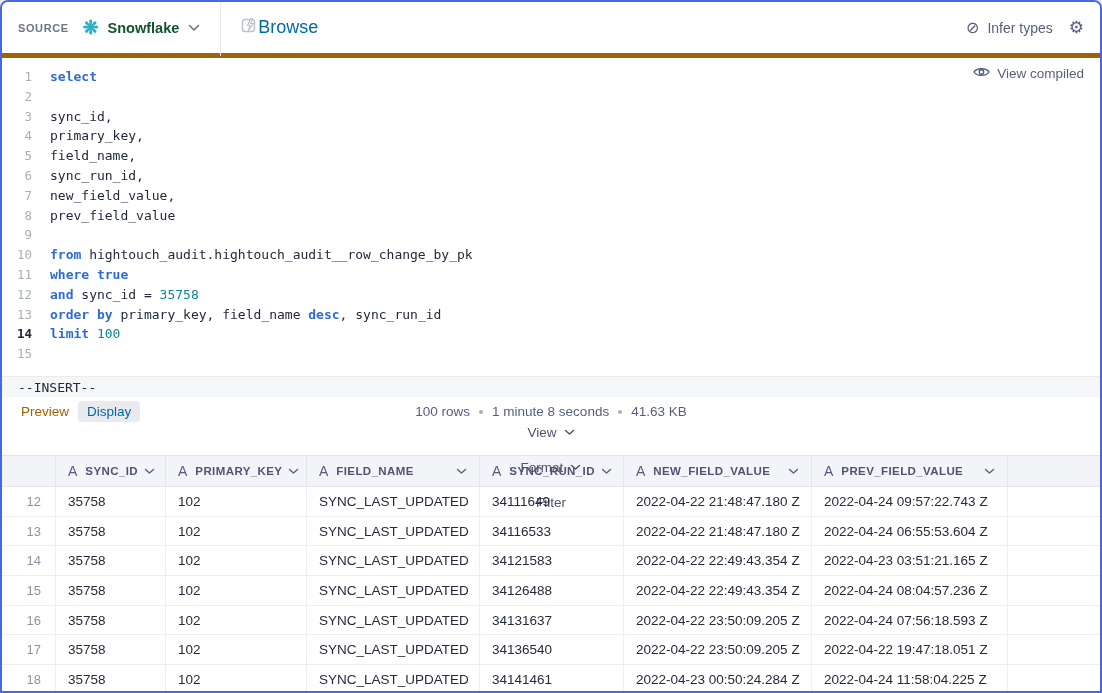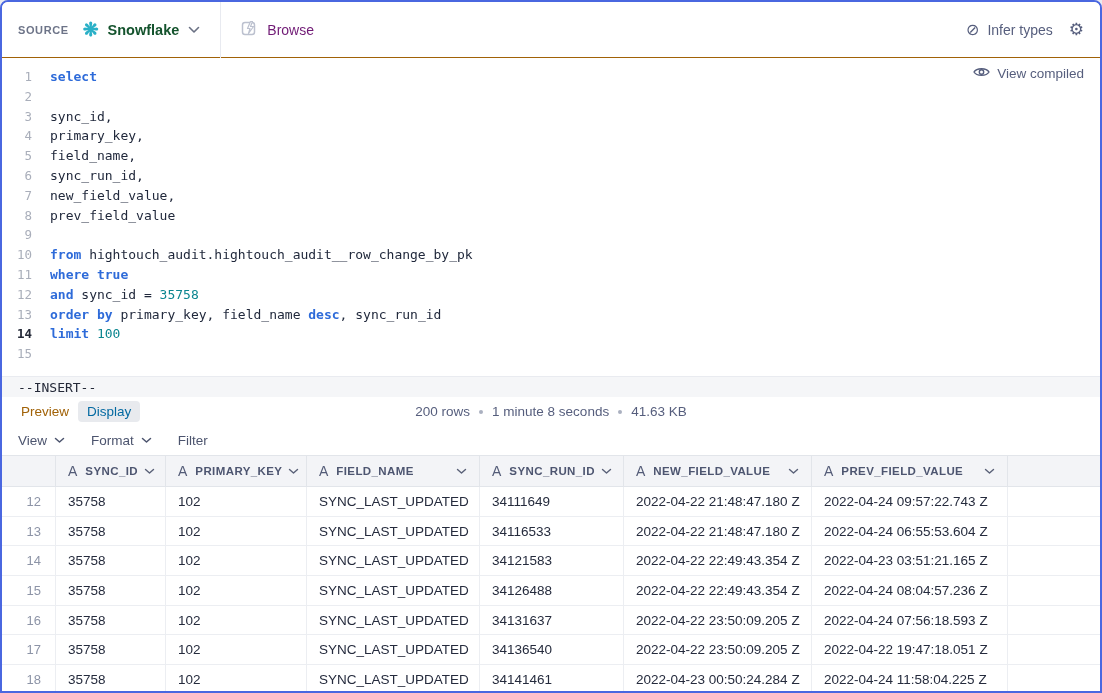--- a/index.html
+++ b/index.html
@@ -3,28 +3,28 @@
 <meta charset="utf-8">
 <style>
   * { margin:0; padding:0; box-sizing:border-box; }
   html,body { width:1102px; height:693px; overflow:hidden; background:#e9ebf0;
     font-family:"Liberation Sans", sans-serif; }
   .panel { position:absolute; left:0; top:0; width:1102px; height:693px;
     background:#ffffff; border:2px solid #4a67e0; border-radius:8px 8px 0 0; overflow:hidden; }
 
   
   .topbar { height:56px; display:flex; align-items:center; padding:0 16px;
-    border-bottom:1px solid #a16207; background:#fff; }
+    border-bottom:5px solid #a16207; background:#fff; }
   .src-label { font-size:11px; font-weight:600; letter-spacing:.6px; color:#6d7488; }
   .source-select { display:flex; align-items:center; gap:9px; margin-left:14px; cursor:pointer; }
   .snowflake { font-size:19px; line-height:1; color:#2ab0c7; font-weight:700; }
   .source-name { font-size:14.5px; font-weight:700; color:#14532d; }
   .chev { display:inline-block; }
   .divider-v { width:1px; height:56px; background:#e8eaf0; margin-left:20px; }
-  .browse-btn { display:flex; align-items:center; gap:9px; margin-left:20px; color:#701a75; font-size:14px; }
+  .browse-btn { display:flex; align-items:center; margin-left:20px; color:#0369a1; font-size:18px; }
   .topbar-right { margin-left:auto; display:flex; align-items:center; gap:16px; color:#565e7d; }
   .infer-btn { display:flex; align-items:center; gap:8px; font-size:14px; color:#565e7d; cursor:pointer; }
   .slash-icon { font-size:16px; line-height:1; }
   .gear-icon { font-size:17px; line-height:1; cursor:pointer; }
 
   
   .editor { position:relative; height:318px; padding-top:9px; background:#fff; }
   .view-compiled { position:absolute; top:8px; right:16px; display:flex; align-items:center; gap:7px;
     color:#565e7d; font-size:13.5px; cursor:pointer;text-align:right; }
   .code-line { display:flex; line-height:19.8px; font-family:"DejaVu Sans Mono", monospace; font-size:13px; }
@@ -40,21 +40,21 @@
     padding:0 16px; font-family:"DejaVu Sans Mono", monospace; font-size:13px; color:#242938;text-align:center; }
 
   
   .tabbar { position:relative; height:28px; display:flex; align-items:center; padding:0 10px; background:#fff; }
   .tab { font-size:13.5px; padding:3px 9px; border-radius:4px; cursor:pointer; color:#a16207; }
   .tab.active { background:#e8eaee; color:#0369a1; }
   .status { position:absolute; left:0; right:0; text-align:center; font-size:13.5px; color:#565e7d; pointer-events:none; }
   .status .dot { display:inline-block; width:4px; height:4px; border-radius:50%; background:#aab0c0; margin:0 9px; vertical-align:middle; }
 
   
-  .toolbar { height:30px; display:flex; align-items:center; gap:26px; padding:0 16px; background:#fff; color:#4c546e; font-size:13.5px; }
+  .toolbar { height:30px; display:flex; align-items:center; gap:20px; padding:0 16px; background:#fff; color:#4c546e; font-size:13.5px;flex-direction:column; }
   .tool-item { display:flex; align-items:center; gap:7px; cursor:pointer; }
 
   
   .grid { border-top:1px solid #e2e5ea; }
   .grid-row { display:grid; grid-template-columns:54px 110px 141px 173px 144px 188px 196px 1fr; height:29.7px; }
   .grid-row.header { height:31px; background:#f3f4f7; border-bottom:1px solid #e2e5ea; }
   .hcell { display:flex; align-items:center; padding:0 12px; border-right:1px solid #e2e5ea; color:#4d5570; overflow:hidden; }
   .hcell:last-child { border-right:none; }
   .type-icon { font-size:14px; font-weight:500; color:#545c78; margin-right:8px; }
   .hlabel { font-size:11.5px; font-weight:700; letter-spacing:.4px; white-space:nowrap; }
@@ -173,21 +173,21 @@
         </div>
       </div>
   </div>
 
   <div class="mode-bar">
     <span>--INSERT--</span>
   </div>
 
   <div class="tabbar">
     <div class="status">
-      <span>200 rows</span><span class="dot"></span><span>1 minute 8 seconds</span><span class="dot"></span><span>41.63 KB</span>
+      <span>100 rows</span><span class="dot"></span><span>1 minute 8 seconds</span><span class="dot"></span><span>41.63 KB</span>
     </div>
     <div class="tab">Preview</div>
     <div class="tab active">Display</div>
   </div>
 
   <div class="toolbar">
     <div class="tool-item">
       <span>View</span>
       <svg class="chev-svg" width="11" height="7" viewBox="0 0 11 7">
           <path d="M1.5 1.5 L5.5 5 L9.5 1.5" fill="none" stroke="#4c546e" stroke-width="1.5" stroke-linecap="round" stroke-linejoin="round"></path>

